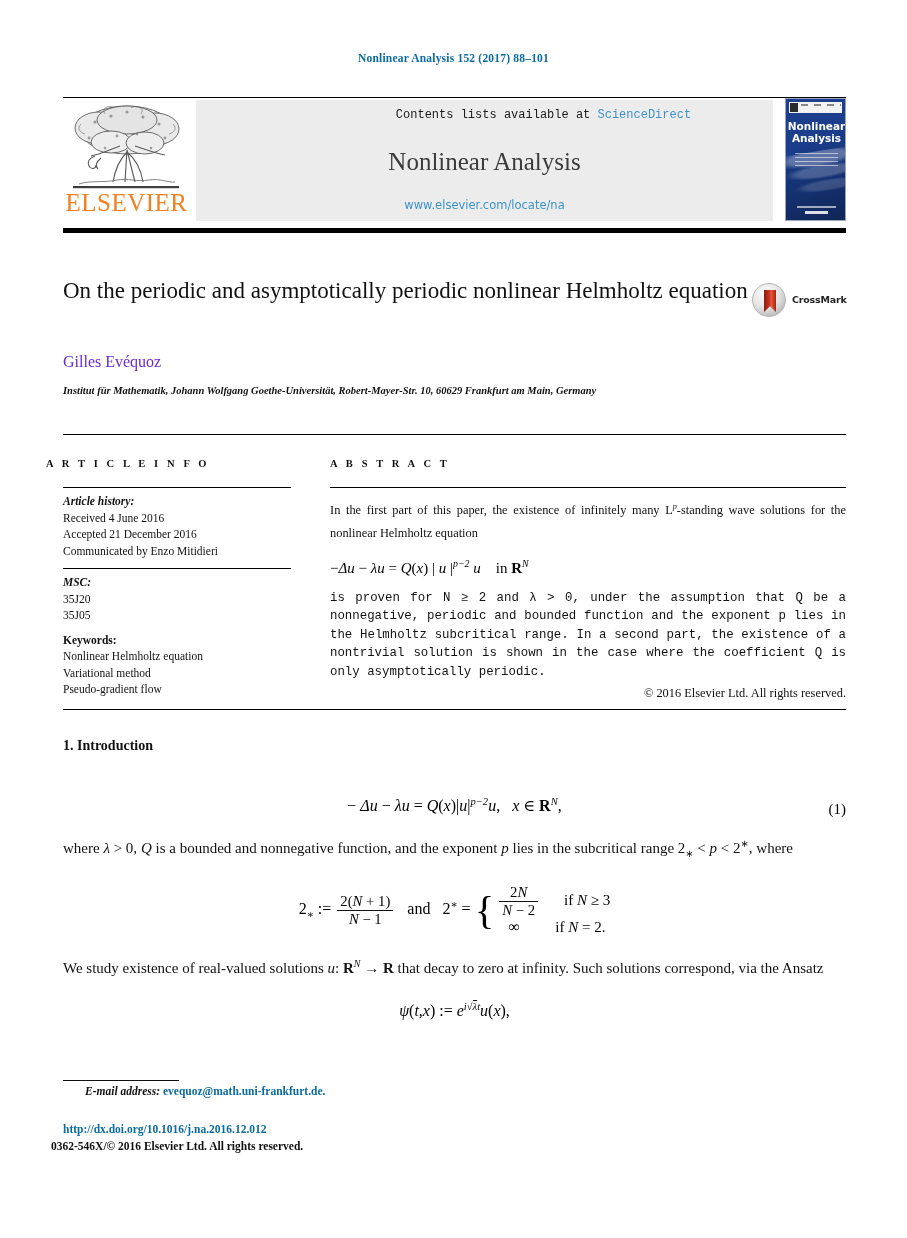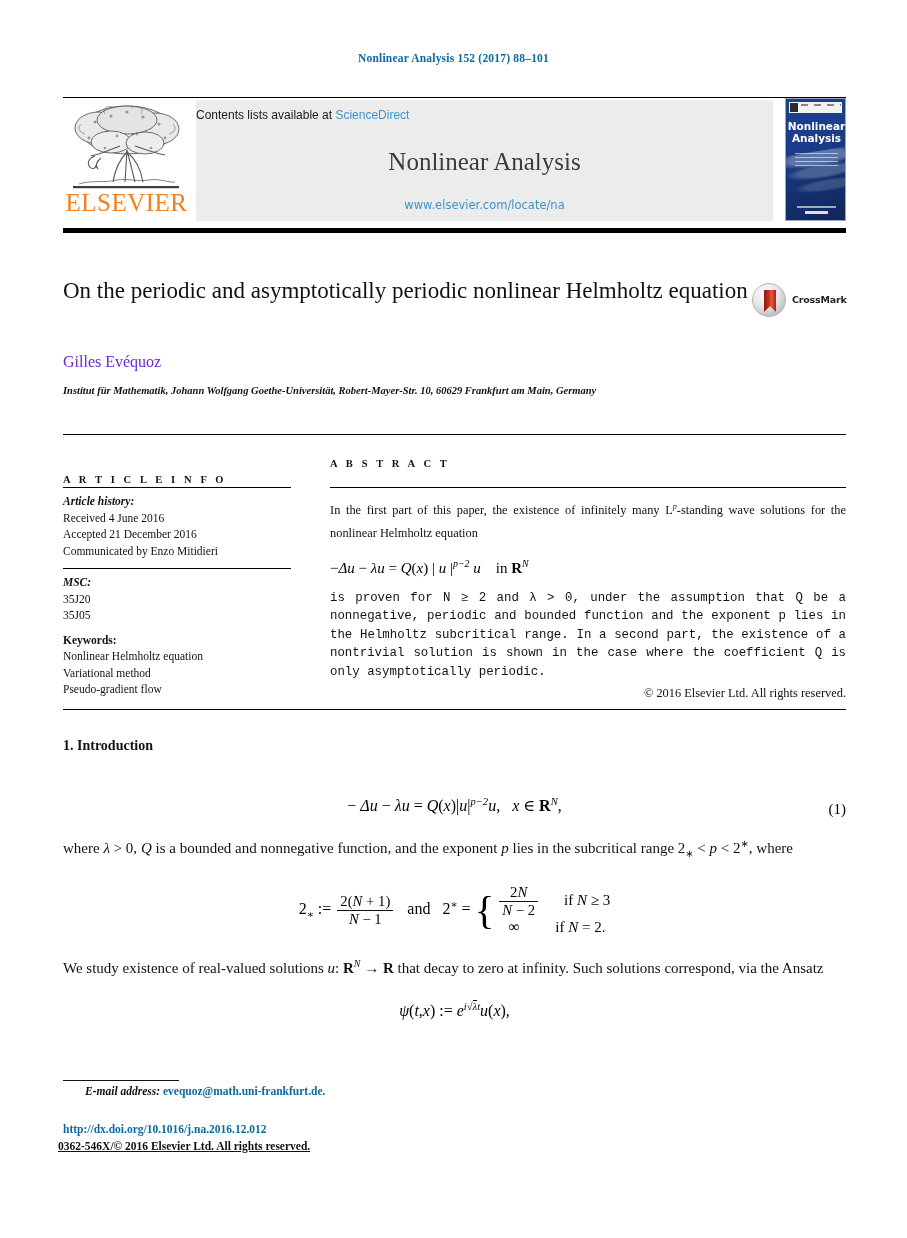--- a/index.html
+++ b/index.html
@@ -75,22 +75,22 @@
     position: absolute;
     left: 133px; top: 3px;
     width: 577px;
     height: 121px;
     background: #ececec;
   }
   .contents-line {
     position: absolute;
     left: 0; top: 8px;
     width: 695px;
-    text-align: left;
-    font-family: Liberation Sans, sans-serif;
+    text-align: center;
+    font-family: Liberation Mono, monospace;
     font-size: 12px;
     color: #1a1a1a;
   }
   .contents-line .sd {
     color: #3d93c8;
   }
   .journal-name {
     position: absolute;
     left: 0; top: 48px;
     width: 577px;
@@ -256,21 +256,21 @@
     background: #000;
   }
   .sec-label {
     position: absolute;
     font-family: "Liberation Serif", serif;
     font-size: 10.5px;
     font-weight: bold;
     letter-spacing: 3.1px;
     color: #111;
   }
-  #info-label { left: 63px; top: 458px; margin-top: 16px; }
+  #info-label { left: 46px; top: 458px; }
   #abstract-label { left: 330px; top: 458px; }
 
   .info-col {
     position: absolute;
     left: 63px; top: 487px;
     width: 228px;
   }
   .info-col .hr {
     width: 228px; height: 1.4px; background: #000; margin: 0 0 5px;
   }
@@ -432,26 +432,25 @@
   .doi {
     position: absolute;
     left: 63px; top: 1123px;
     font-family: "Liberation Serif", serif;
     font-size: 11.5px;
     font-weight: bold;
     color: #0b6ba0;
   }
   .issn {
     position: absolute;
-    left: 58px; top: 1140px;
+    left: 51px; top: 1140px;
     font-family: "Liberation Serif", serif;
     font-size: 11.5px;
     font-weight: bold;
     color: #111;
-    text-decoration: underline;
   }
 </style>
 </head>
 <body>
 
 <div class="page">
 
   <div class="running-head">Nonlinear Analysis 152 (2017) 88–101</div>
 
   <div class="masthead">

